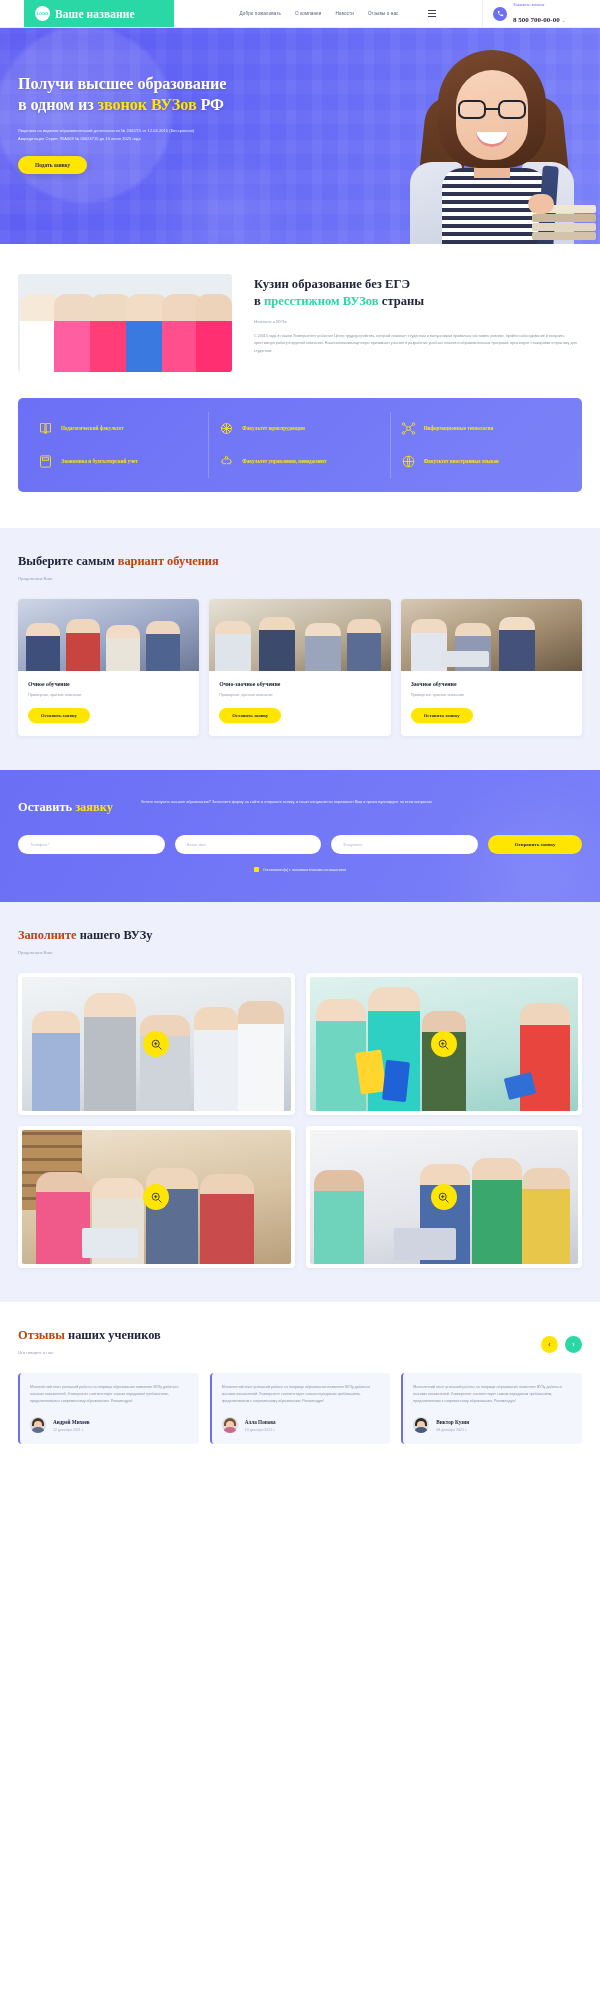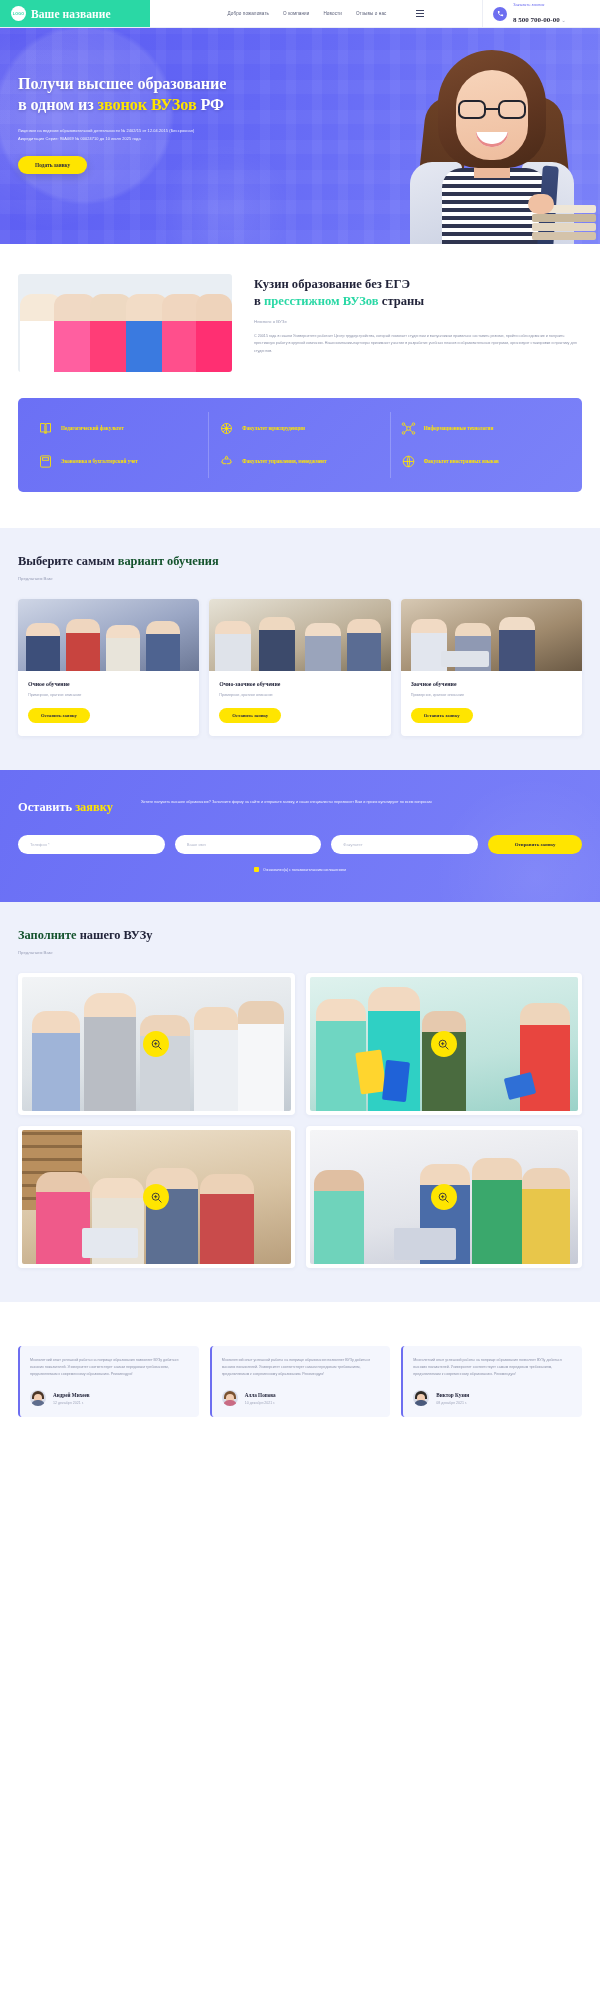--- a/index.html
+++ b/index.html
@@ -15,20 +15,21 @@
 
   
   .header {
     height: 28px;
     display: flex;
     align-items: stretch;
     background: #ffffff;
     border-bottom: 1px solid #eceef5;
     position: relative;
     z-index: 20;
+    padding-left: 24px;
   }
   .brand {
     width: 150px;
     background: #2ad8a5;
     display: flex;
     align-items: center;
     gap: 5px;
     padding-left: 11px;
   }
   .logo-badge {
@@ -239,21 +240,21 @@
   .fac-label {
     font-family:"Liberation Serif", serif; font-weight:bold;
     font-size: 5.1px; line-height: 1.42; color:#ffe500;
   }
 
   
   .variants { background:#eef1fb; padding: 26px 18px 34px; }
   .sec-title {
     font-family:"Liberation Serif", serif; font-weight:bold; font-size: 12.4px; color:#22243a;
   }
-  .sec-title .hl { color:#14532d; }
+  .sec-title .hl { color:#c2410c; }
   .sec-sub { font-size: 4.3px; color:#9aa0b8; margin-top: 7px; }
   .var-grid { display:grid; grid-template-columns: repeat(3,1fr); gap: 10px; margin-top: 18px; }
   .var-card { background:#ffffff; border-radius: 4px; overflow:hidden; box-shadow: 0 1px 4px rgba(40,50,110,.07); }
   .var-img { height: 72px; position: relative; overflow:hidden; }
   .var-body { padding: 10px 10px 13px; }
   .var-body h3 { font-family:"Liberation Serif", serif; font-size:5.8px; font-weight:bold; color:#22243a; }
   .var-body p { font-size:3.8px; color:#9aa0b8; margin-top:6px; }
   .btn-sm {
     margin-top: 11px; display:inline-flex; align-items:center; justify-content:center;
     height: 15px; padding: 0 13px; border-radius: 7.5px; border:0; cursor:pointer;
@@ -632,20 +633,32 @@
                 <path d="M15.5 15.5L21 21M10.5 7.5v6M7.5 10.5h6"></path>
               </svg>
           </div>
         </div>
       </div>
 
     </div>
   </div>
 
   <div class="reviews">
+    <div class="rev-head">
+      <div>
+        <div class="sec-title">
+          <span class="hl">Отзывы</span><span> наших учеников</span>
+        </div>
+        <div class="sec-sub">Что говорят о нас:</div>
+      </div>
+      <div class="rev-arrows">
+        <div class="arw y">‹</div>
+        <div class="arw g">›</div>
+      </div>
+    </div>
     <div class="rev-grid">
 
       <div class="rev-card">
         <p>Многолетний опыт успешной работы на поприще образования позволяет ВУЗу добиться высоких показателей. Университет соответствует самым передовым требованиям, предъявляемым к современному образованию. Рекомендую!</p>
         <div class="rev-person">
           <div class="rev-av">
             <div class="h" style="background:#4a3526"></div>
               <div class="f"></div>
               <div class="b" style="background:#5f6d8d"></div>
           </div>

